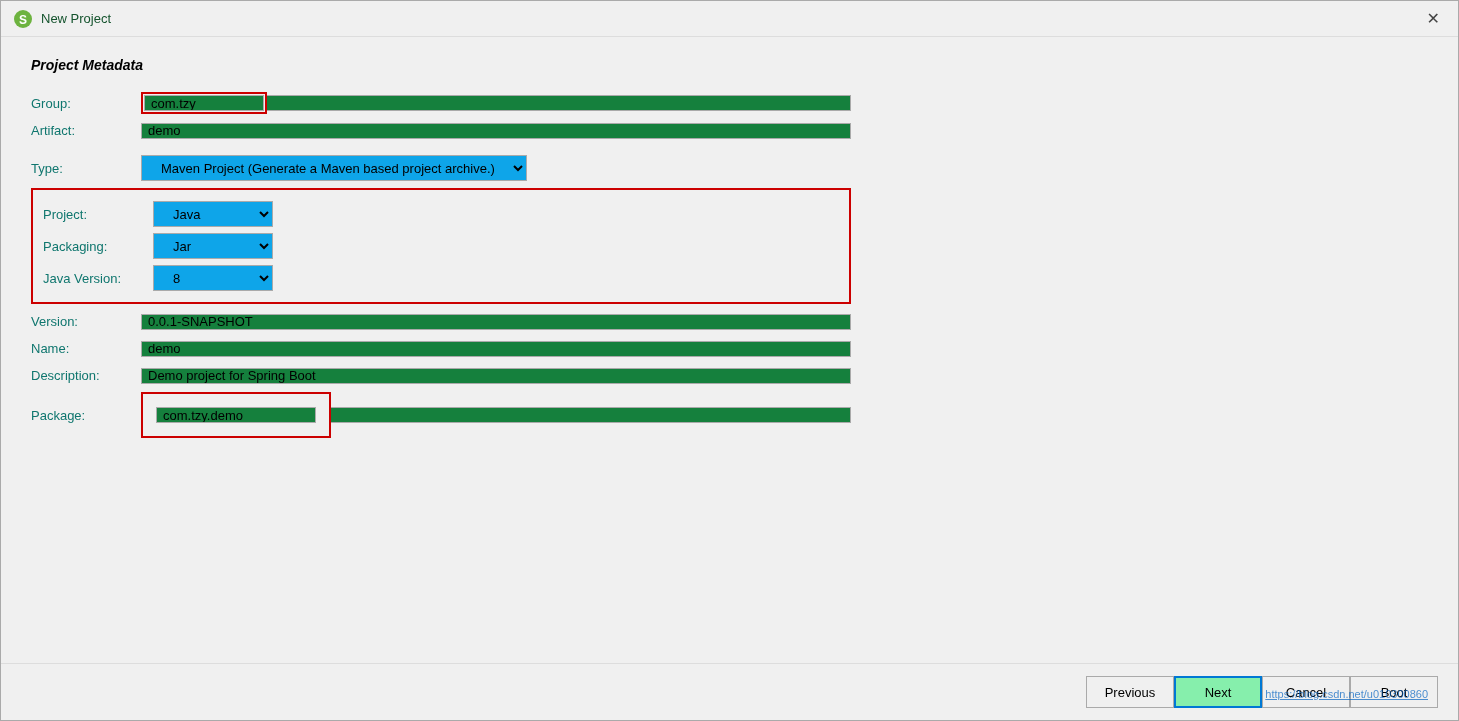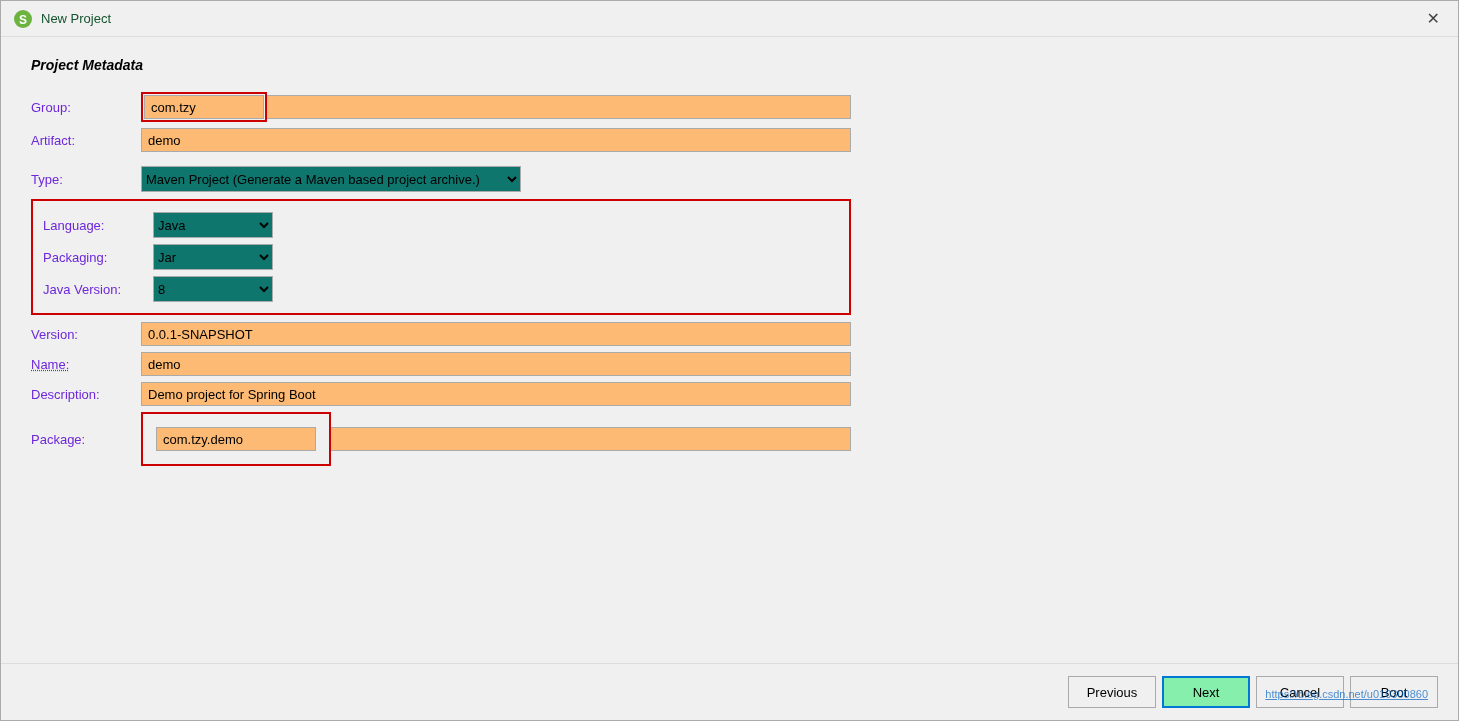--- a/index.html
+++ b/index.html
@@ -63,49 +63,48 @@
       font-style: italic;
     }
     .form-grid {
       display: grid;
       grid-template-columns: 110px 1fr;
       gap: 0;
       max-width: 820px;
     }
     .form-label {
       padding: 6px 8px 6px 0;
-      color: #6d28d9;
+      color: #0f766e;
       display: flex;
       align-items: center;
       white-space: nowrap;
     }
     .form-label.underline {
-      text-decoration: underline;
       text-decoration-style: dotted;
       text-align: right;
     }
     .form-field {
       padding: 3px 0;
       display: flex;
       align-items: center;
     }
     .text-input {
       width: 100%;
-      height: 24px;
+      height: 16px;
       padding: 2px 6px;
       border: 1px solid #aaa;
-      background: #fdba74;
+      background: #15803d;
       font-size: 13px;
       outline: none;
     }
     .select-input {
       height: 26px;
-      padding: 2px 0;
-      border: 1px solid #aaa;
-      background: #0f766e;
+      padding: 2px 15px;
+      border: 1px solid #aaa;
+      background: #0ea5e9;
       font-size: 13px;
       min-width: 120px;
       cursor: pointer;
     }
     .type-select {
       min-width: 380px;
     }
     
     .group-wrapper {
       display: inline-block;
@@ -131,21 +130,20 @@
       padding: 13px;
       display: inline-block;
     }
     .package-wrapper .text-input {
       width: 160px;
     }
     .footer {
       padding: 12px 20px;
       display: flex;
       justify-content: flex-end;
-      gap: 6px;
       border-top: 1px solid #ddd;
       background: #f0f0f0;
     }
     .btn {
       height: 32px;
       min-width: 88px;
       padding: 0 16px;
       font-size: 13px;
       border: 1px solid #aaa;
       background: #f0f0f0;
@@ -210,21 +208,21 @@
       <div class="form-label">Type:</div>
       <div class="form-field">
         <select class="select-input type-select">
           <option>Maven Project (Generate a Maven based project archive.)</option>
           <option>Gradle Project</option>
         </select>
       </div>
 
       <div class="lang-section">
 
-        <div class="form-label">Language:</div>
+        <div class="form-label">Project:</div>
         <div class="form-field">
           <select class="select-input">
             <option>Java</option>
             <option>Kotlin</option>
             <option>Groovy</option>
           </select>
         </div>
 
         <div class="form-label">Packaging:</div>
         <div class="form-field">

